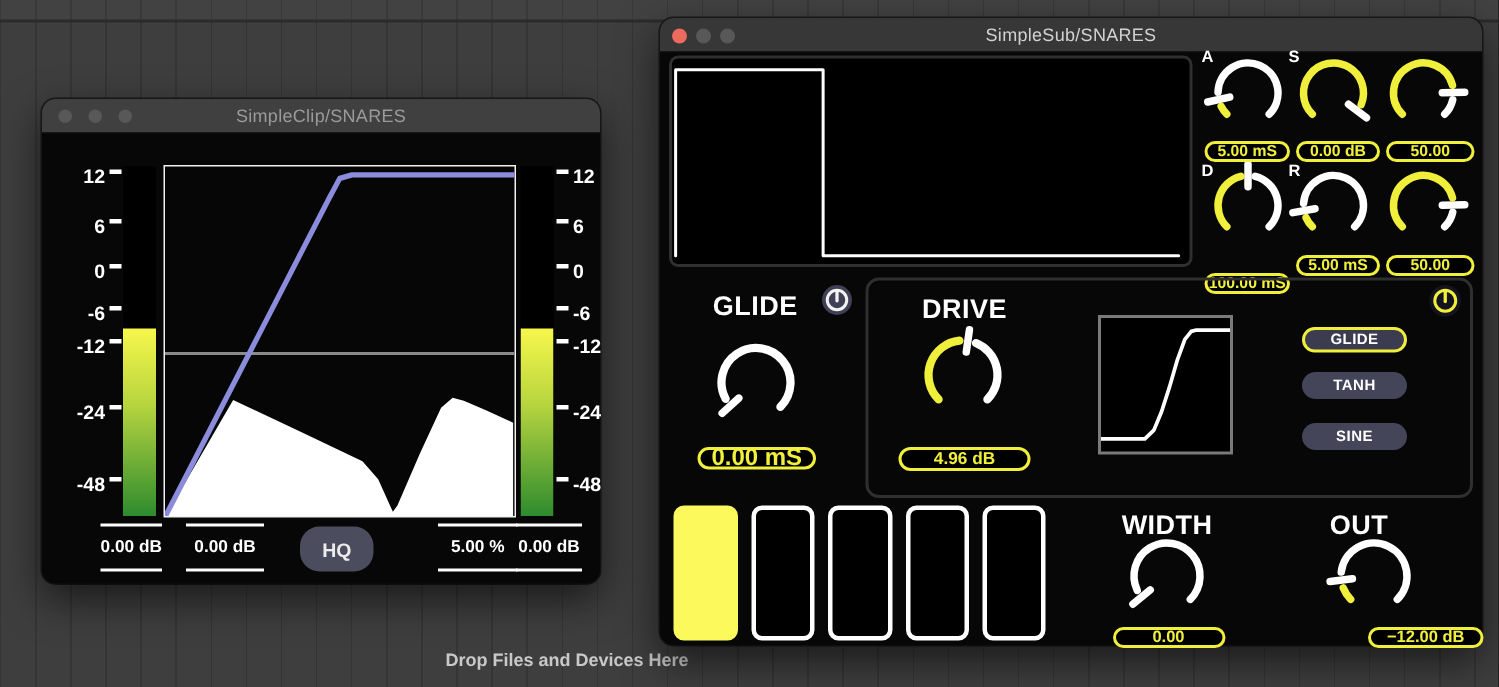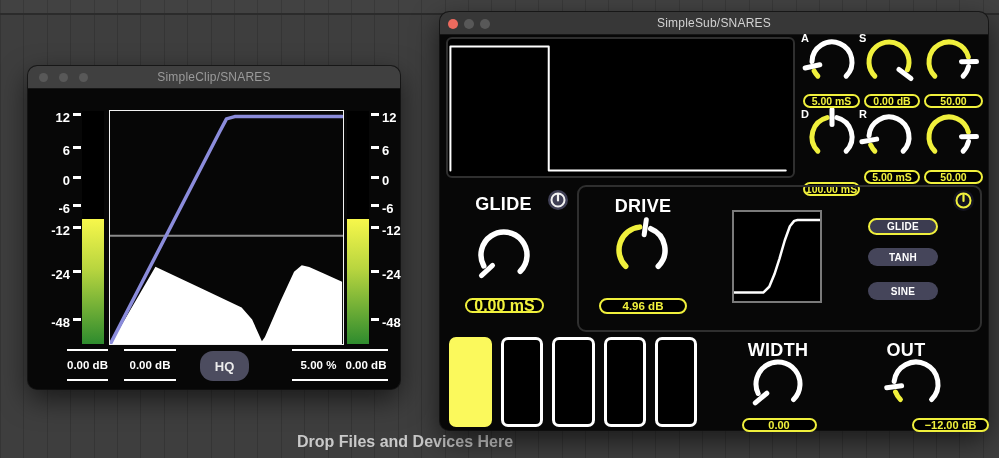--- a/index.html
+++ b/index.html
@@ -3,21 +3,21 @@
 <meta charset="utf-8">
 <style>
   html,body{margin:0;padding:0;background:#222;}
   *{box-sizing:border-box;}
   .stage{
     position:relative;width:999px;height:458px;overflow:hidden;
     background:repeating-linear-gradient(90deg,#353535 0px,#353535 1px,#3e3e3e 1px,#3e3e3e 23.4px);
     font-family:"Liberation Sans",sans-serif;
   }
   .bg-topband{position:absolute;left:0;top:0;width:100%;height:15px;background:rgba(255,255,255,0.025);border-bottom:2px solid #2b2b2b;}
-  .drop-hint{position:absolute;left:297px;top:433px;width:142px;color:#c9c9c9;font-size:16px;font-weight:bold;text-align:center;white-space:nowrap;}
+  .drop-hint{position:absolute;left:297px;top:433px;width:142px;color:#c9c9c9;font-size:12px;font-weight:bold;text-align:center;white-space:nowrap;}
 
   .window{position:absolute;background:#070707;border-radius:9px;box-shadow:0 10px 28px rgba(0,0,0,.6),0 0 0 1px #1b1b1b;}
   .titlebar{position:absolute;left:0;top:0;width:100%;height:23px;border-radius:9px 9px 0 0;display:flex;align-items:center;justify-content:center;}
   .clip-window .titlebar{background:#404040;border-bottom:1px solid #161616;}
   .sub-window .titlebar{background:#373737;border-bottom:1px solid #161616;}
   .wtitle{font-size:12px;letter-spacing:.2px;}
   .clip-window .wtitle{color:#9a9a9a;}
   .sub-window .wtitle{color:#d2d2d2;}
   .dot{position:absolute;border-radius:50%;top:7px;}
   .clip-window{left:28px;top:66px;width:372px;height:323px;}

